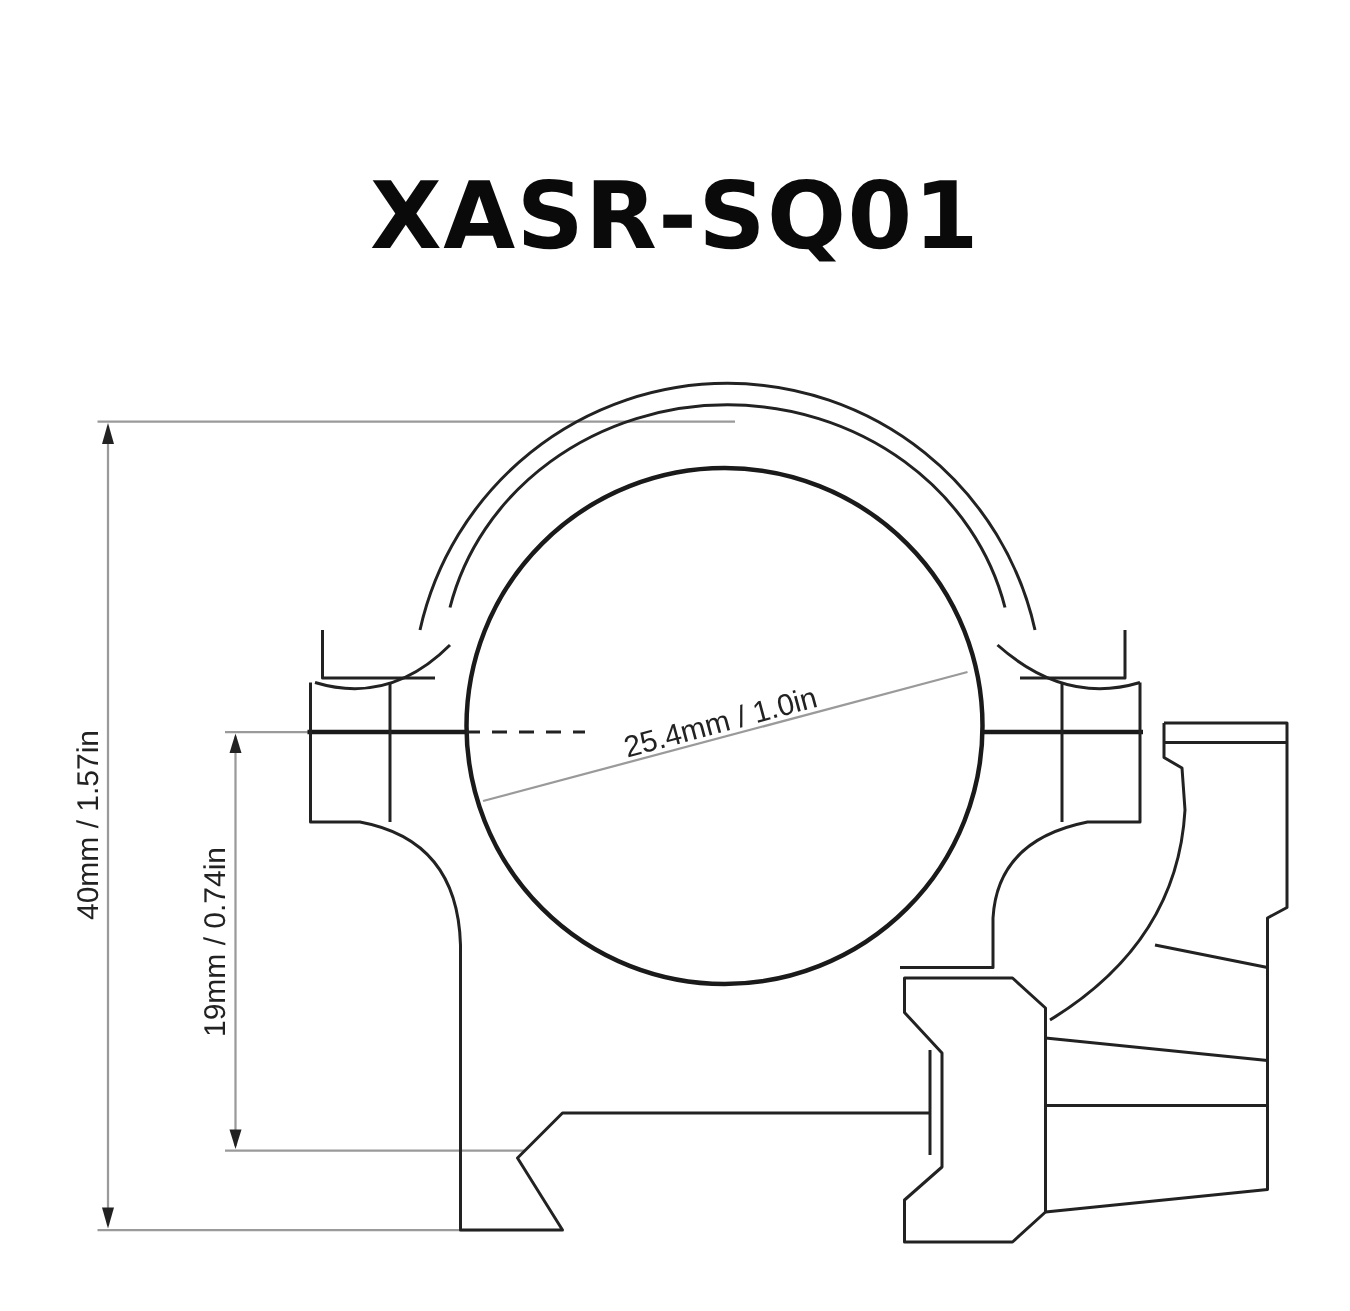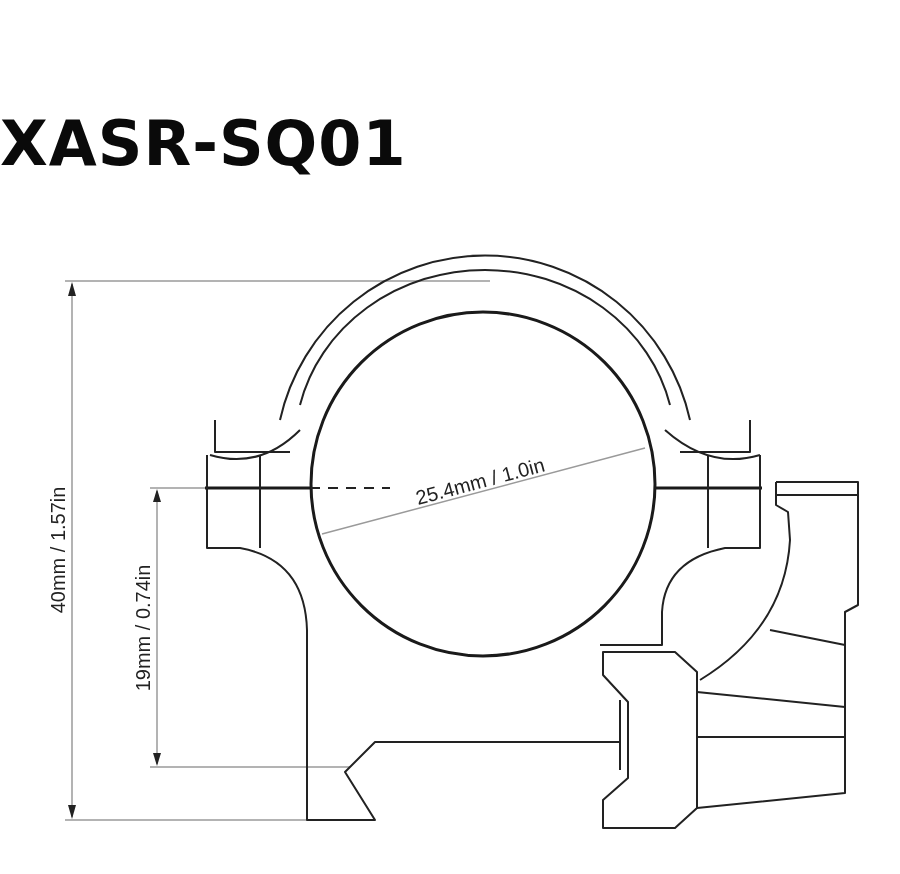--- a/index.html
+++ b/index.html
@@ -1,18 +1,18 @@
 <!DOCTYPE html>
 <html><head>
   <meta charset="utf-8">
   <style>
     html, body { margin: 0; padding: 0; background: #ffffff; }
     body { width: 900px; height: 874px; position: relative; overflow: hidden; }
     .title {
-      position: absolute; left: 0; top: 104px; width: 900px; text-align: left;
+      position: absolute; left: 0; top: 104px; width: 900px; text-align: center;
       font-family: "DejaVu Sans", sans-serif; font-weight: bold; font-size: 62px;
       letter-spacing: 1px; color: #0a0a0a; line-height: 80px;
     }
     svg.drawing { position: absolute; left: 0; top: 0; }
     .dimtext { font-family: "Liberation Sans", sans-serif; font-size: 20px; fill: #222; }
     .ln { fill: none; stroke: #222; stroke-width: 2; stroke-linejoin: round; }
     .lnb { fill: none; stroke: #1a1a1a; stroke-width: 3; }
     .dim { fill: none; stroke: #9a9a9a; stroke-width: 1.5; }
   </style>
 </head>

